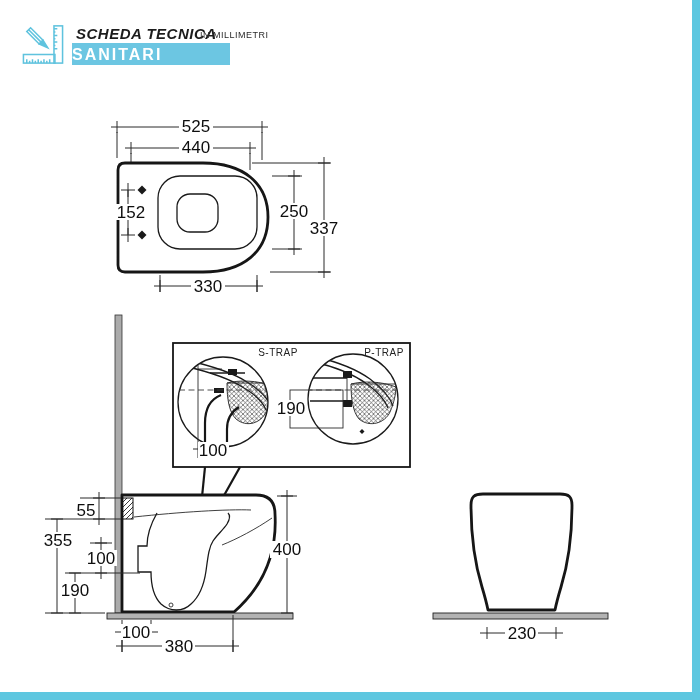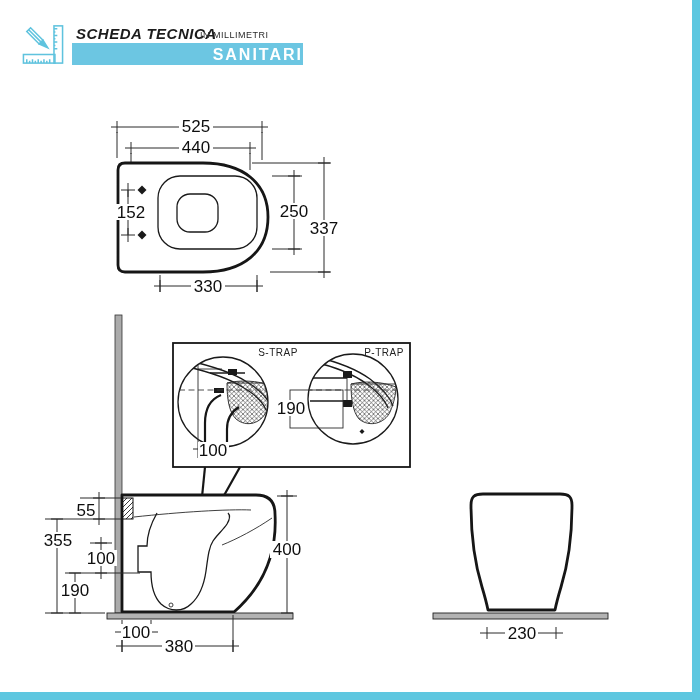--- a/index.html
+++ b/index.html
@@ -4,23 +4,23 @@
 <style>
   html,body{margin:0;padding:0;background:#fff;}
   .page{position:relative;width:700px;height:700px;background:#fff;overflow:hidden;
         font-family:"Liberation Sans",sans-serif;}
   .border-right{position:absolute;right:0;top:0;width:8px;height:700px;background:#5ec7e0;}
   .border-bottom{position:absolute;left:0;bottom:0;width:700px;height:8px;background:#5ec7e0;}
   .hdr-title{position:absolute;left:76px;top:25px;font-size:15px;font-weight:bold;
              font-style:italic;color:#1c1c1c;letter-spacing:.5px;}
   .hdr-units{position:absolute;left:200px;top:30px;font-size:9px;
              color:#2a2a2a;letter-spacing:.5px;}
-  .hdr-banner{position:absolute;left:72px;top:43px;width:219px;height:22px;background:#6cc6e2;
-              color:#fff;font-size:16px;font-weight:bold;letter-spacing:2px;text-align:right;
-              line-height:23px;padding-left:12px;}
+  .hdr-banner{position:absolute;left:72px;top:43px;width:158px;height:22px;background:#6cc6e2;
+              color:#fff;font-size:16px;font-weight:bold;letter-spacing:2px;text-align:left;
+              line-height:23px;}
   .icon-wrap{position:absolute;left:22px;top:23px;width:42px;height:42px;}
   svg.drawing{position:absolute;left:0;top:0;}
   .ln-body{stroke:#161616;stroke-width:2.8;fill:#fff;stroke-linejoin:round;}
   .ln{stroke:#1a1a1a;stroke-width:1.3;fill:none;}
   .ln-thin{stroke:#2a2a2a;stroke-width:0.9;fill:none;}
   .dim{stroke:#2a2a2a;stroke-width:1;fill:none;}
   .dash{stroke:#3a3a3a;stroke-width:0.9;stroke-dasharray:6 3.5;fill:none;}
   .callout{stroke:#161616;stroke-width:2.2;fill:none;}
   .dimtxt{font-family:"Liberation Sans",sans-serif;font-size:17px;fill:#0e0e0e;
           text-anchor:middle;dominant-baseline:central;}

